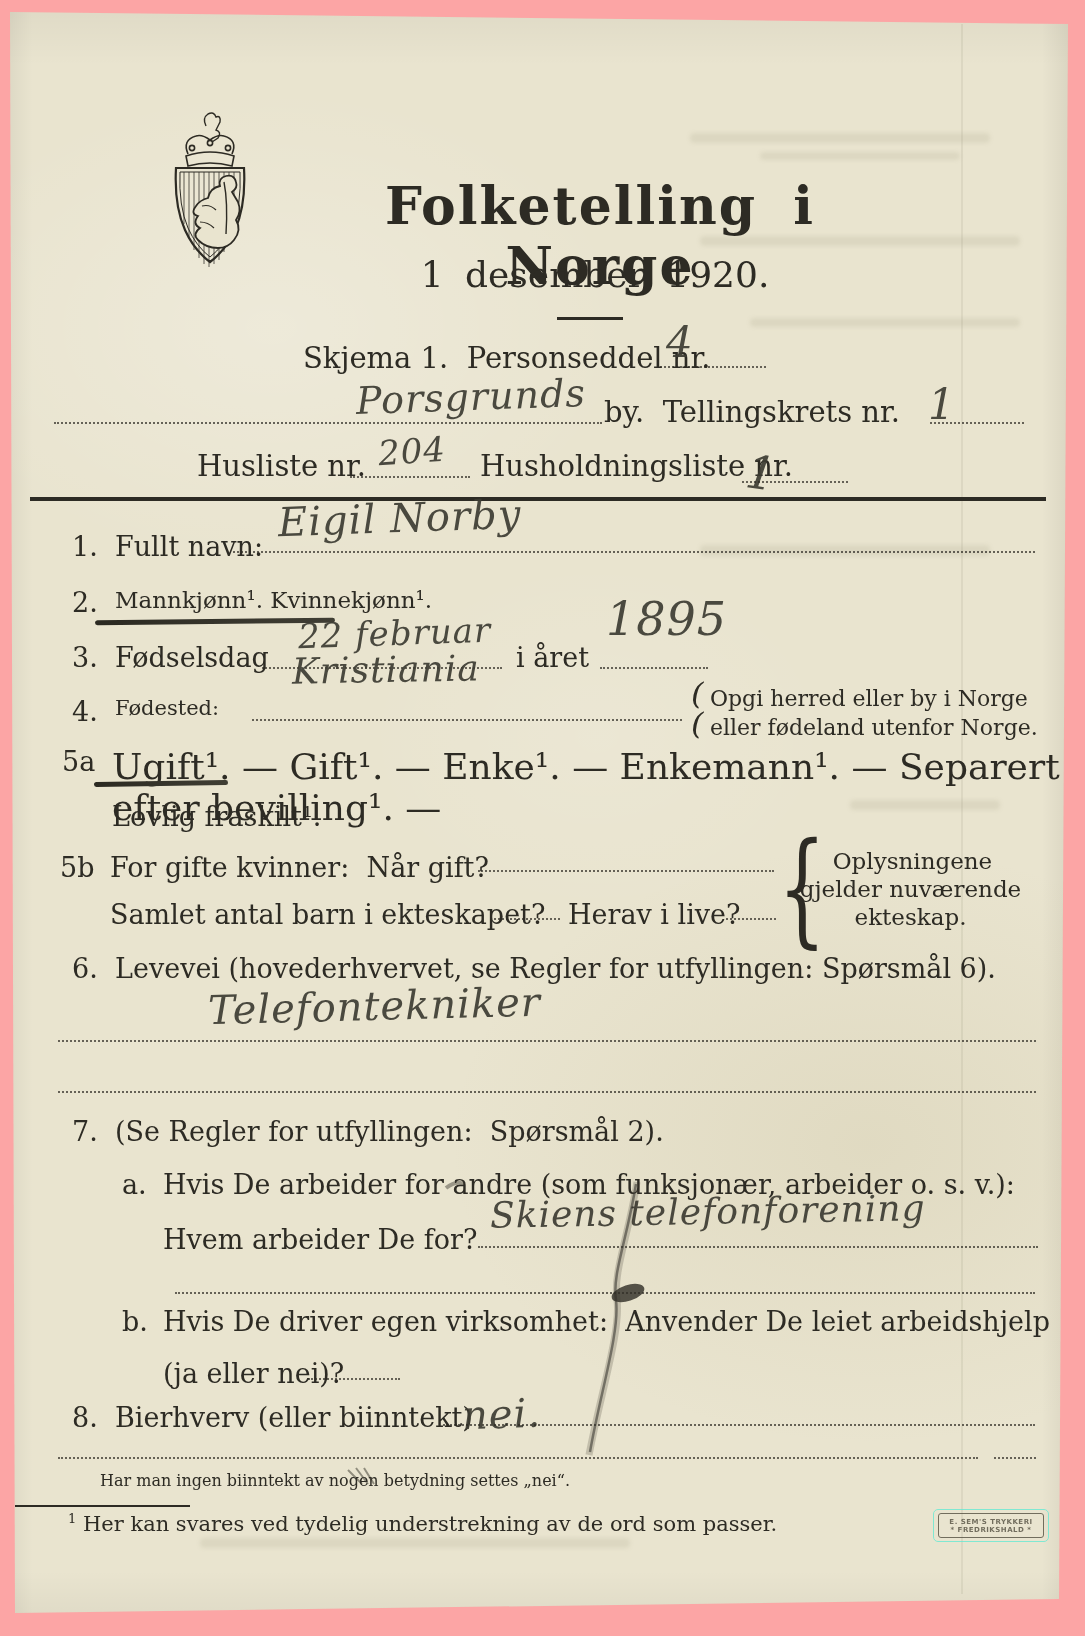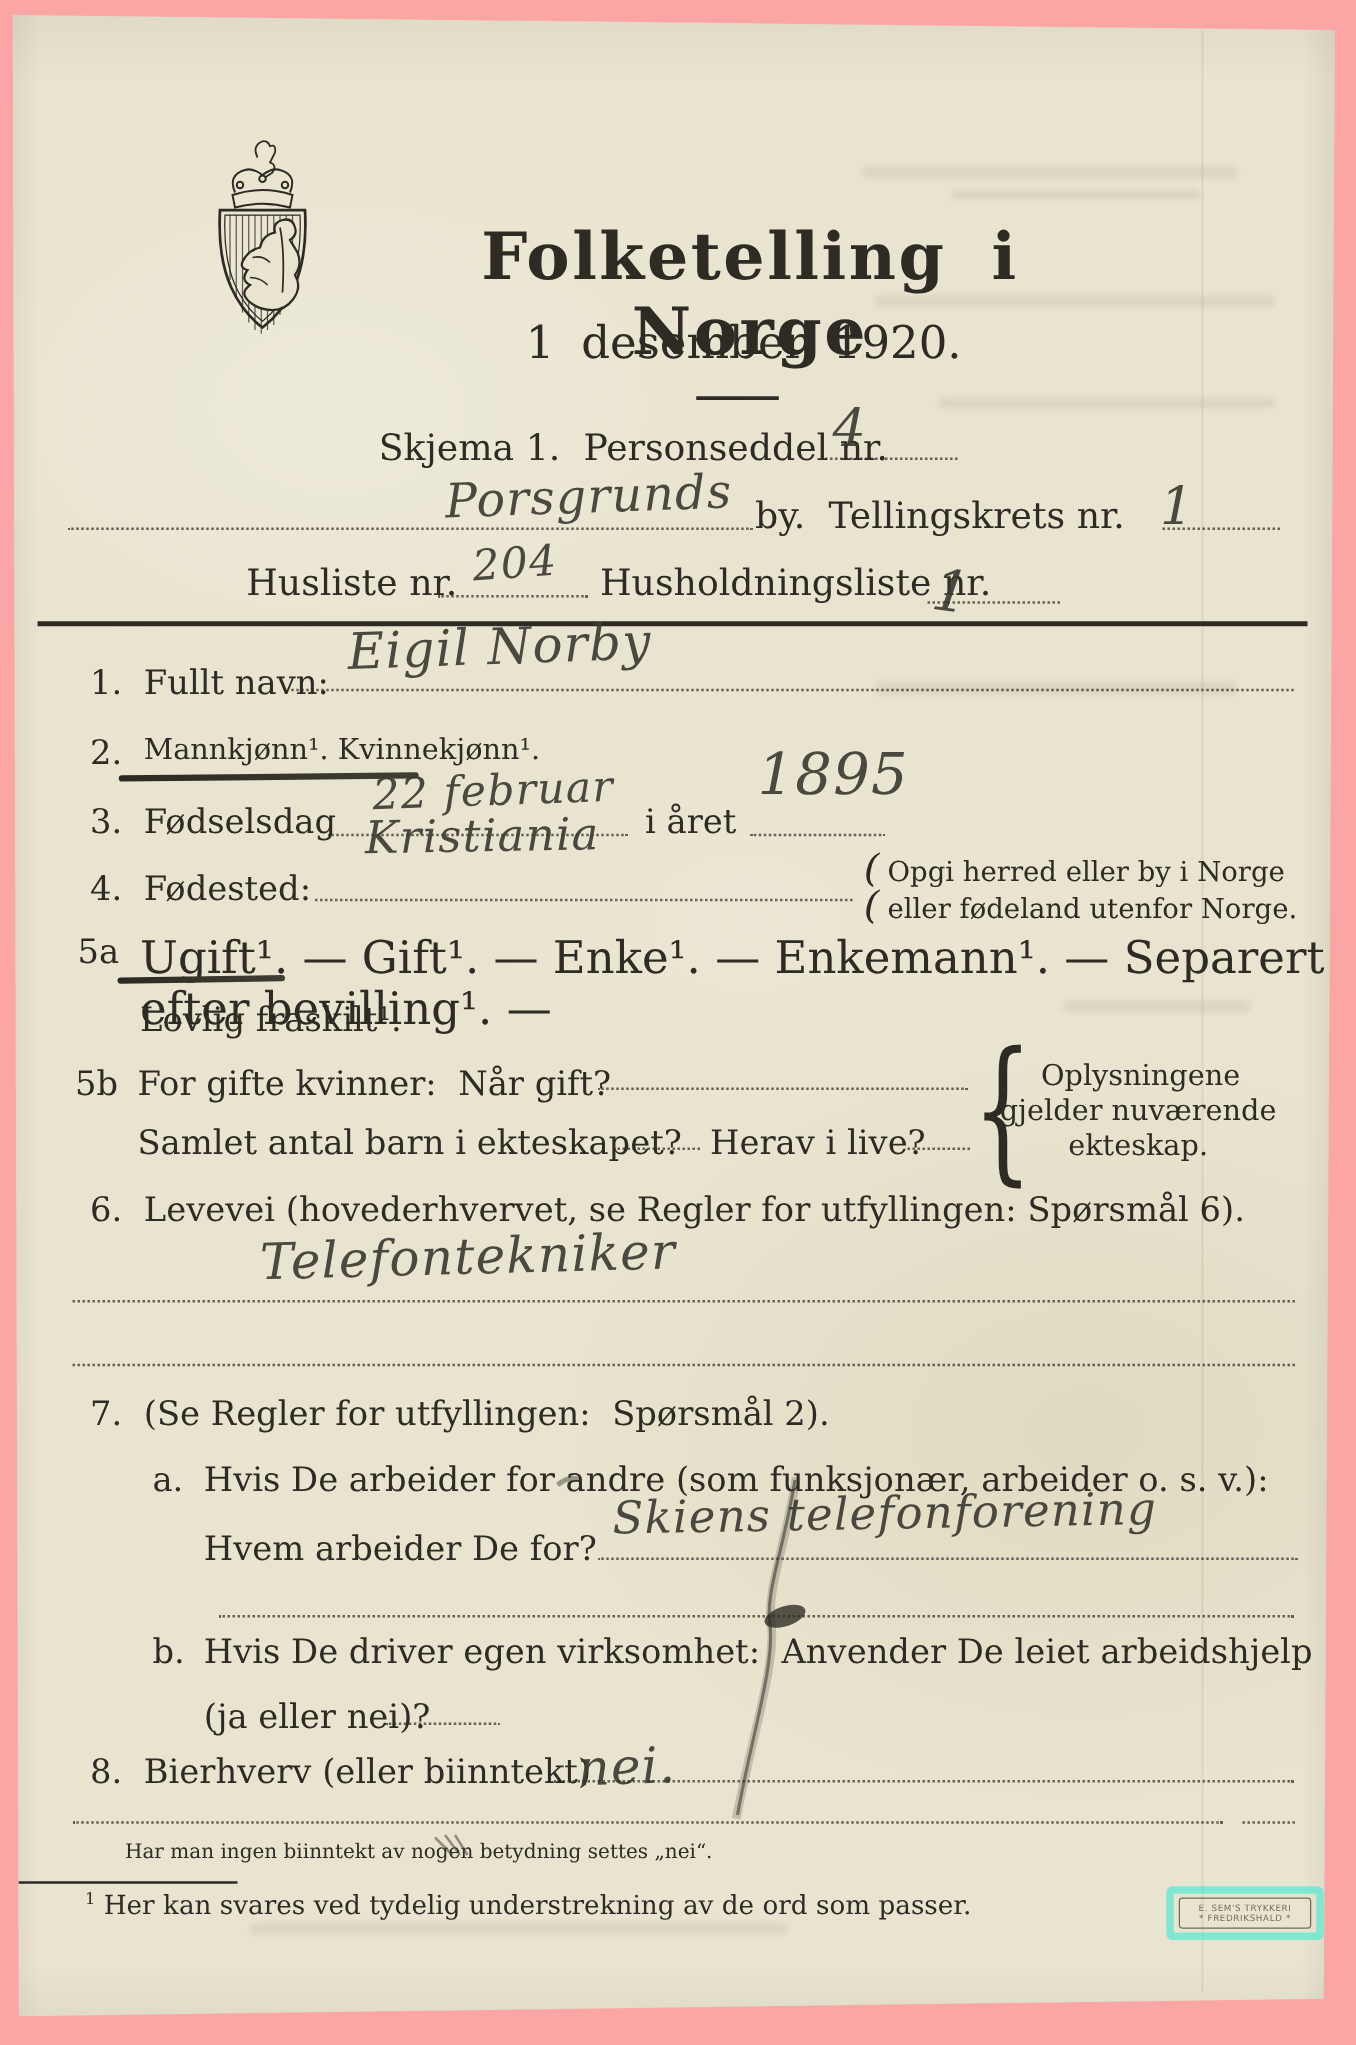--- a/index.html
+++ b/index.html
@@ -26,21 +26,21 @@
   .ghost{position:absolute;background:#8e8a6c;opacity:.14;filter:blur(2px);border-radius:4px;}
   #title{font-weight:bold;letter-spacing:2px;word-spacing:16px;font-size:52px;text-align:center;}
   #subtitle{font-size:36px;word-spacing:10px;text-align:center;}
   .brace{position:absolute;color:#2d2b24;font-size:122px;line-height:.78;
       transform:scale(.62,1.02);transform-origin:left top;}
   .brk{position:absolute;color:#2d2b24;font-size:32px;line-height:1;font-style:italic;
       transform:scaleY(.95);}
   .bold{font-weight:normal;margin-top:45px;}
   .note{text-align:center;}
   #stamp{position:absolute;left:933px;top:1509px;width:114px;height:31px;
-      border:6px solid #5eead4;border-radius:5px;display:flex;align-items:center;justify-content:center;opacity:.75;}
+      border:1px solid #5eead4;border-radius:5px;display:flex;align-items:center;justify-content:center;opacity:.75;font-weight:bold;}
   #stamp-inner{border:1px solid #4a4638;border-radius:3px;width:104px;height:23px;
       display:flex;flex-direction:column;align-items:center;justify-content:center;}
   #stamp-inner div{font-family:"DejaVu Sans",sans-serif;font-size:7px;line-height:8px;
       letter-spacing:.5px;color:#4a4638;white-space:nowrap;}
   svg{display:block;}
 </style>
 </head>
 <body>
 
 <div id="scan">
@@ -117,21 +117,21 @@
 
   <div class="pt" style="left:72px;top:642px;font-size:27px;">3.</div>
   <div class="pt" style="left:115px;top:642px;font-size:27px;">Fødselsdag</div>
   <div class="hw" style="left:298px;top:616px;font-size:34px;transform:rotate(-2deg);">22 februar</div>
   <div class="dl" style="left:262px;top:667px;width:240px;"></div>
   <div class="pt" style="left:516px;top:642px;font-size:27px;">i året</div>
   <div class="hw" style="left:606px;top:596px;font-size:46px;">1895</div>
   <div class="dl" style="left:600px;top:667px;width:108px;"></div>
 
   <div class="pt" style="left:72px;top:696px;font-size:27px;">4.</div>
-  <div class="pt" style="left:115px;top:696px;font-size:27px;">Fødested:</div>
+  <div class="pt" style="left:115px;top:696px;font-size:21px;">Fødested:</div>
   <div class="hw" style="left:292px;top:652px;font-size:36px;transform:rotate(-1deg);">Kristiania</div>
   <div class="dl" style="left:252px;top:719px;width:430px;"></div>
   <span class="brk" style="left:691px;top:678px;">(</span>
   <span class="brk" style="left:691px;top:708px;">(</span>
   <div class="pt" style="left:710px;top:686px;font-size:22px;">Opgi herred eller by i Norge</div>
   <div class="pt" style="left:710px;top:715px;font-size:22px;"><span>eller føde</span><span class="bold">land</span><span> utenfor Norge.</span></div>
 
   <div class="pt" style="left:62px;top:746px;font-size:27px;">5a</div>
   <div class="pt" style="left:112px;top:746px;font-size:36px;">Ugift¹. — Gift¹. — Enke¹. — Enkemann¹. — Separert efter bevilling¹. —</div>
   <div class="hand-underline" style="left:94px;top:781px;width:134px;height:5px;transform:rotate(-.8deg);"></div>

